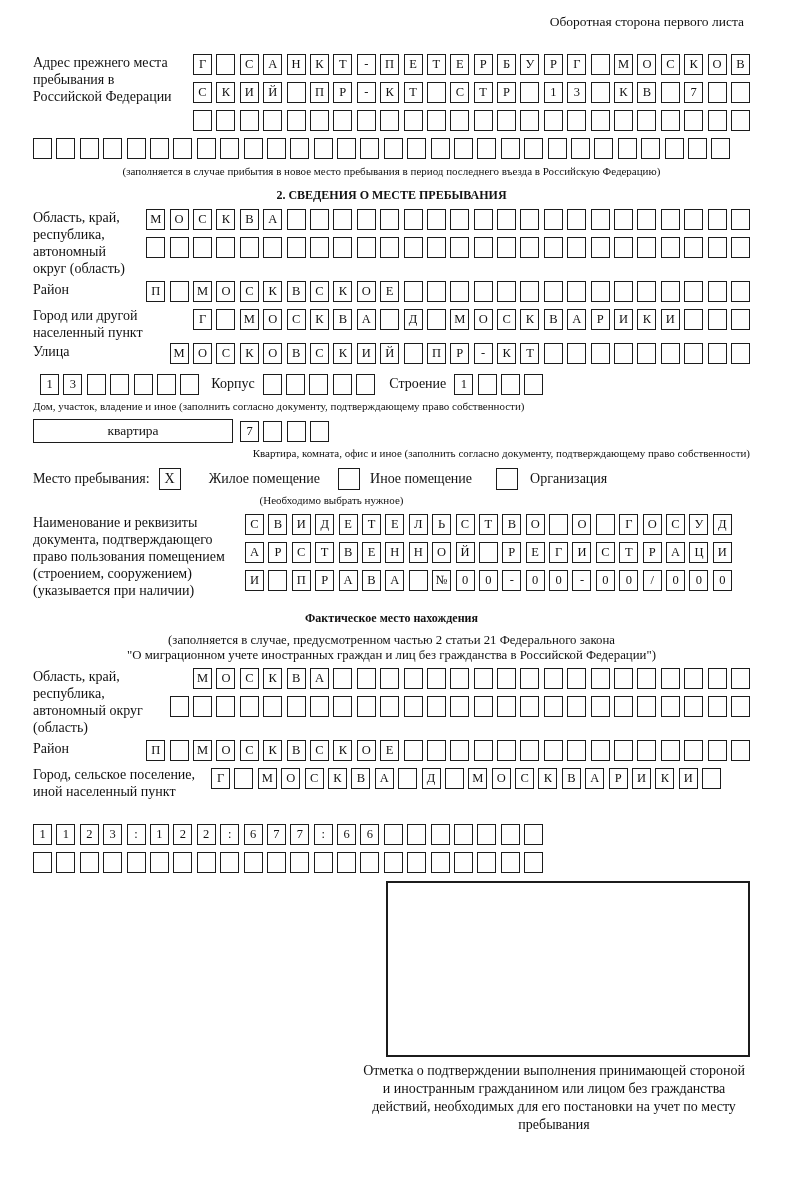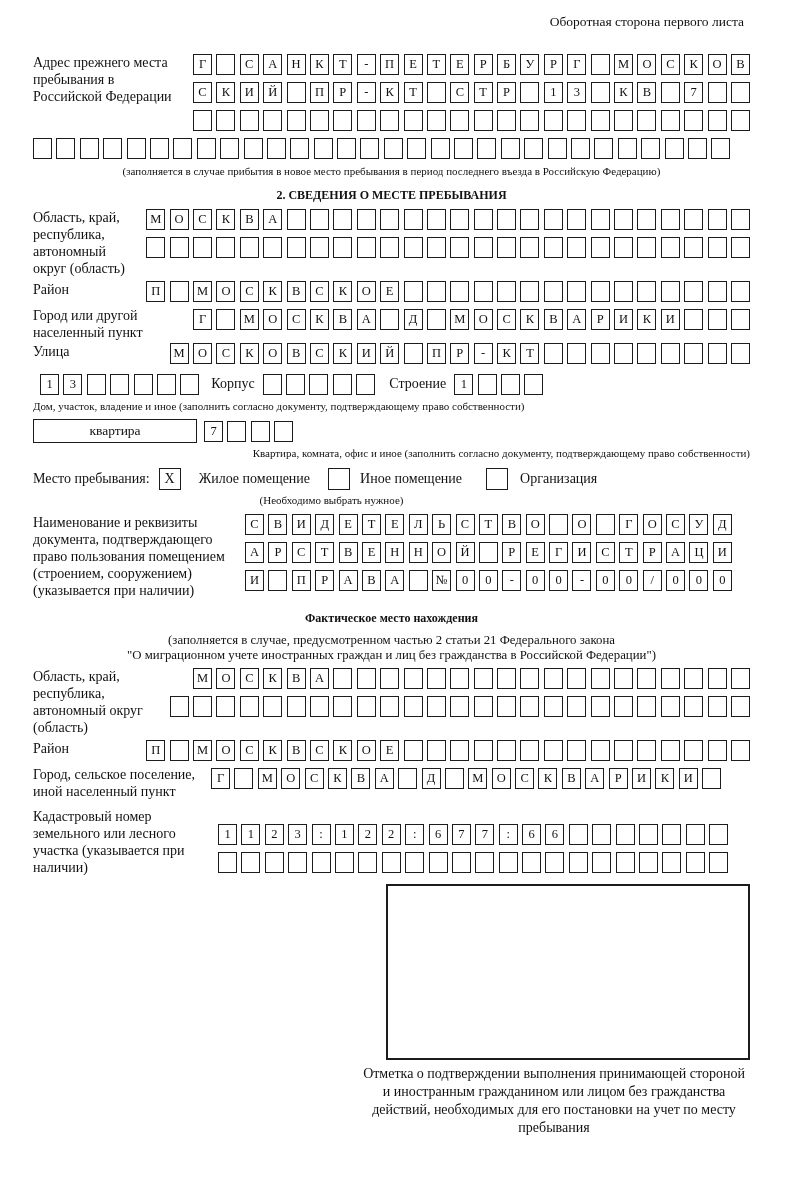--- a/index.html
+++ b/index.html
@@ -353,34 +353,34 @@
     <div class="cells" style="margin-left:8px">
         <span class="cell">1</span>
         <span class="cell"></span>
         <span class="cell"></span>
         <span class="cell"></span>
       </div>
   </div>
   <div class="caption" style="margin-top:3px;text-align:left">Дом, участок, владение и иное (заполнить согласно документу, подтверждающему право собственности)</div>
 
   <div class="houserow" style="margin-top:5px">
-    <div class="bigbox" style="width:164px">квартира</div>
+    <div class="bigbox" style="width:200px">квартира</div>
     <div class="cells" style="margin-left:7px">
         <span class="cell">7</span>
         <span class="cell"></span>
         <span class="cell"></span>
         <span class="cell"></span>
       </div>
   </div>
   <div class="caption" style="margin-top:3px;text-align:right">Квартира, комната, офис и иное (заполнить согласно документу, подтверждающему право собственности)</div>
 
   <div class="stayrow" style="margin-top:7px">
     <span>Место пребывания:</span>
     <span class="checkbox" style="margin-left:9px">X</span>
-    <span style="margin-left:18px">Жилое помещение</span>
+    <span style="margin-left:28px">Жилое помещение</span>
     <span class="checkbox" style="margin-left:18px"></span>
     <span style="margin-left:10px">Иное помещение</span>
     <span class="checkbox" style="margin-left:24px"></span>
     <span style="margin-left:12px">Организация</span>
   </div>
   <div class="caption" style="margin-top:3px;margin-right:120px">(Необходимо выбрать нужное)</div>
 
   <div class="row" style="margin-top:6px">
     <div class="lbl" style="max-width:212px">Наименование и реквизиты документа, подтверждающего право пользования помещением (строением, сооружением) (указывается при наличии)</div>
     <div class="cellcol">
@@ -573,21 +573,20 @@
         <span class="cell">А</span>
         <span class="cell">Р</span>
         <span class="cell">И</span>
         <span class="cell">К</span>
         <span class="cell">И</span>
         <span class="cell"></span>
       </div>
   </div>
 
   <div class="row" style="margin-top:8px">
-    <div class="lbl" style="max-width:185px">Кадастровый номер земельного или лесного участка (указывается при наличии)</div>
     <div class="cellcol" style="margin-top:16px">
       <div class="cells">
           <span class="cell">1</span>
           <span class="cell">1</span>
           <span class="cell">2</span>
           <span class="cell">3</span>
           <span class="cell">:</span>
           <span class="cell">1</span>
           <span class="cell">2</span>
           <span class="cell">2</span>

